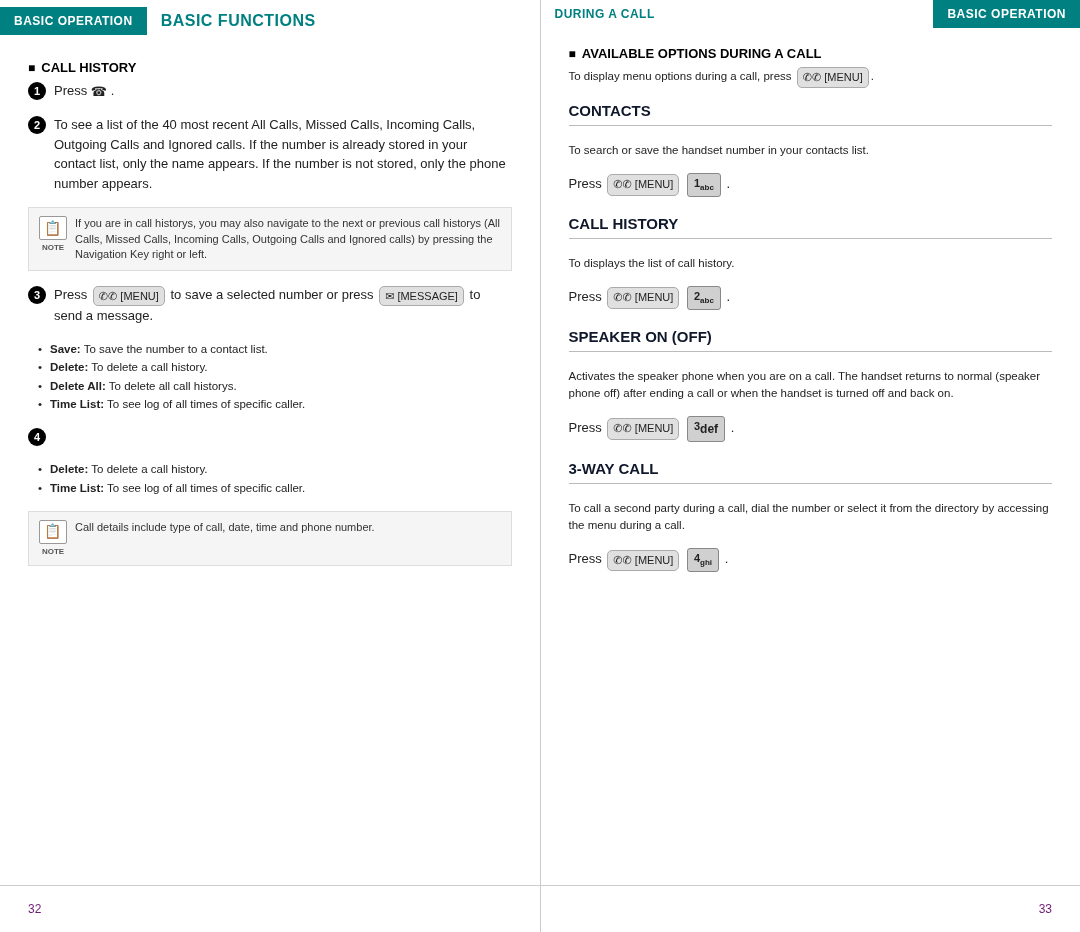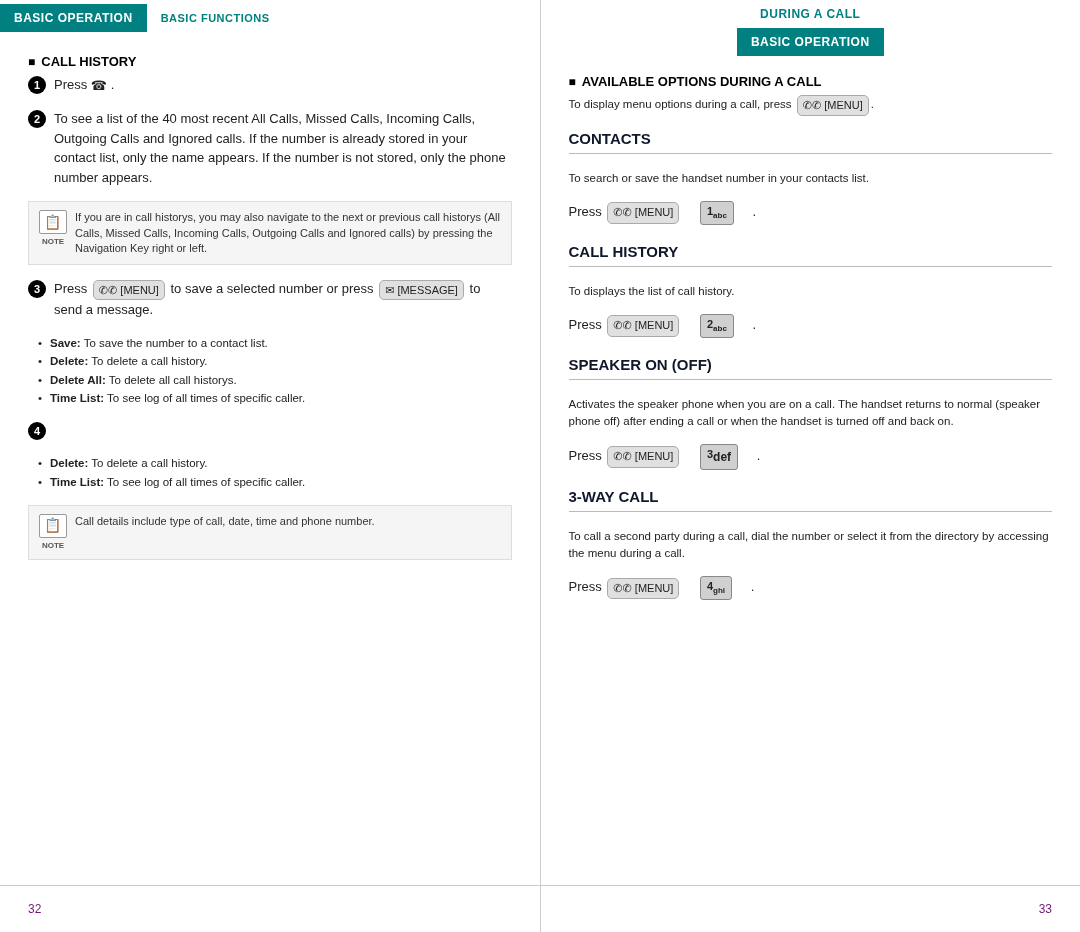--- a/index.html
+++ b/index.html
@@ -44,21 +44,21 @@
       font-size: 12px;
       padding: 7px 14px;
       letter-spacing: 0.5px;
       text-transform: uppercase;
     }
 
     .header-tab-secondary {
       background: transparent;
       color: #008080;
       font-weight: bold;
-      font-size: 11px;
+      font-size: 16px;
       padding: 12px 14px;
       letter-spacing: 0.5px;
       text-transform: uppercase;
     }
 
     .page-content {
       padding: 0 28px 20px 28px;
       flex: 1;
       overflow: hidden;
     }
@@ -189,21 +189,21 @@
       vertical-align: middle;
     }
 
     .key-icon {
       display: inline-block;
       background: #d0d0d0;
       border: 1px solid #888;
       border-radius: 3px;
       padding: 1px 6px;
       font-size: 11px;
-      margin: 0 15px;
+      margin: 0 2px;
       font-weight: bold;
       vertical-align: middle;
     }
 
     .nav-icon {
       display: inline-block;
       width: 16px;
       height: 16px;
       border: 1px solid #666;
       border-radius: 50%;
@@ -237,21 +237,20 @@
       border-top: 1px solid #ccc;
       font-size: 12px;
       color: #701a75;
     }
 
     .right-page-header {
       display: flex;
       justify-content: space-between;
       align-items: center;
       margin-bottom: 18px;
-      flex-direction: column;
     }
 
     .right-header-left {
       color: #008080;
       font-weight: bold;
       font-size: 12px;
       padding: 7px 14px;
       letter-spacing: 0.5px;
       text-transform: uppercase;
     }

